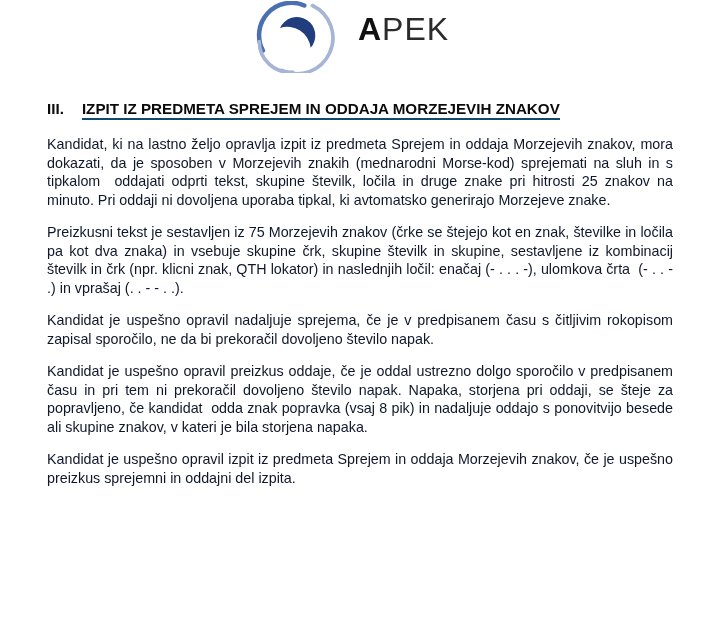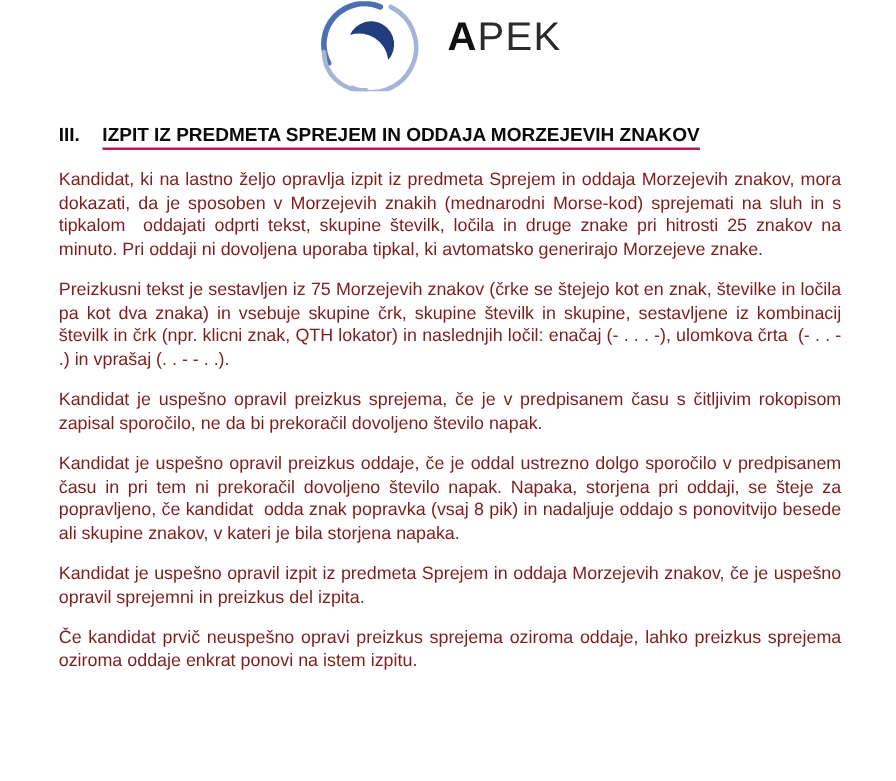--- a/index.html
+++ b/index.html
@@ -38,29 +38,29 @@
   .doc-title {
     margin: 26px 0 17px 0;
     font-size: 15.2px;
     font-weight: 700;
     color: #0b0b0b;
     line-height: 19px;
     white-space: nowrap;
   }
   .doc-title .prefix { margin-right: 18px; }
   .doc-title .utext {
-    border-bottom: 2px solid #be185d;
+    border-bottom: 2px solid #0c4a6e;
     padding-bottom: 1px;
   }
   .content p {
     margin: 0 0 14px 0;
     font-size: 14.3px;
     line-height: 18.5px;
     text-align: justify;
-    color: #7f1d1d;
+    color: #0f172a;
   }
 </style>
 </head>
 <body>
 
 <div class="page">
 
   <div class="logo-row">
     <svg class="logo-mark" viewBox="0 0 100 80" xmlns="http://www.w3.org/2000/svg" aria-hidden="true">
 
@@ -78,19 +78,18 @@
   </div>
 
   <div class="content">
 
     <h1 class="doc-title">
       <span class="prefix">III.</span><span class="utext">IZPIT IZ PREDMETA SPREJEM IN ODDAJA MORZEJEVIH ZNAKOV</span>
     </h1>
 
     <p>Kandidat, ki na lastno željo opravlja izpit iz predmeta Sprejem in oddaja Morzejevih znakov, mora dokazati, da je sposoben v Morzejevih znakih (mednarodni Morse-kod) sprejemati na sluh in s tipkalom&nbsp; oddajati odprti tekst, skupine številk, ločila in druge znake pri hitrosti 25 znakov na minuto. Pri oddaji ni dovoljena uporaba tipkal, ki avtomatsko generirajo Morzejeve znake.</p>
     <p>Preizkusni tekst je sestavljen iz 75 Morzejevih znakov (črke se štejejo kot en znak, številke in ločila pa kot dva znaka) in vsebuje skupine črk, skupine številk in skupine, sestavljene iz kombinacij številk in črk (npr. klicni znak, QTH lokator) in naslednjih ločil: enačaj (- . . . -), ulomkova črta&nbsp; (- . . - .) in vprašaj (. . - - . .).</p>
-    <p>Kandidat je uspešno opravil preizkus sprejema, če je v predpisanem času s čitljivim rokopisom zapisal sporočilo, ne da bi prekoračil dovoljeno število napak.</p>
+    <p>Kandidat je uspešno opravil nadaljuje sprejema, če je v predpisanem času s čitljivim rokopisom zapisal sporočilo, ne da bi prekoračil dovoljeno število napak.</p>
     <p>Kandidat je uspešno opravil preizkus oddaje, če je oddal ustrezno dolgo sporočilo v predpisanem času in pri tem ni prekoračil dovoljeno število napak. Napaka, storjena pri oddaji, se šteje za popravljeno, če kandidat&nbsp; odda znak popravka (vsaj 8 pik) in nadaljuje oddajo s ponovitvijo besede ali skupine znakov, v kateri je bila storjena napaka.</p>
-    <p>Kandidat je uspešno opravil izpit iz predmeta Sprejem in oddaja Morzejevih znakov, če je uspešno opravil sprejemni in preizkus del izpita.</p>
-    <p>Če kandidat prvič neuspešno opravi preizkus sprejema oziroma oddaje, lahko preizkus sprejema oziroma oddaje enkrat ponovi na istem izpitu.</p>
+    <p>Kandidat je uspešno opravil izpit iz predmeta Sprejem in oddaja Morzejevih znakov, če je uspešno preizkus sprejemni in oddajni del izpita.</p>
 
   </div>
 </div>
 
 </body></html>

